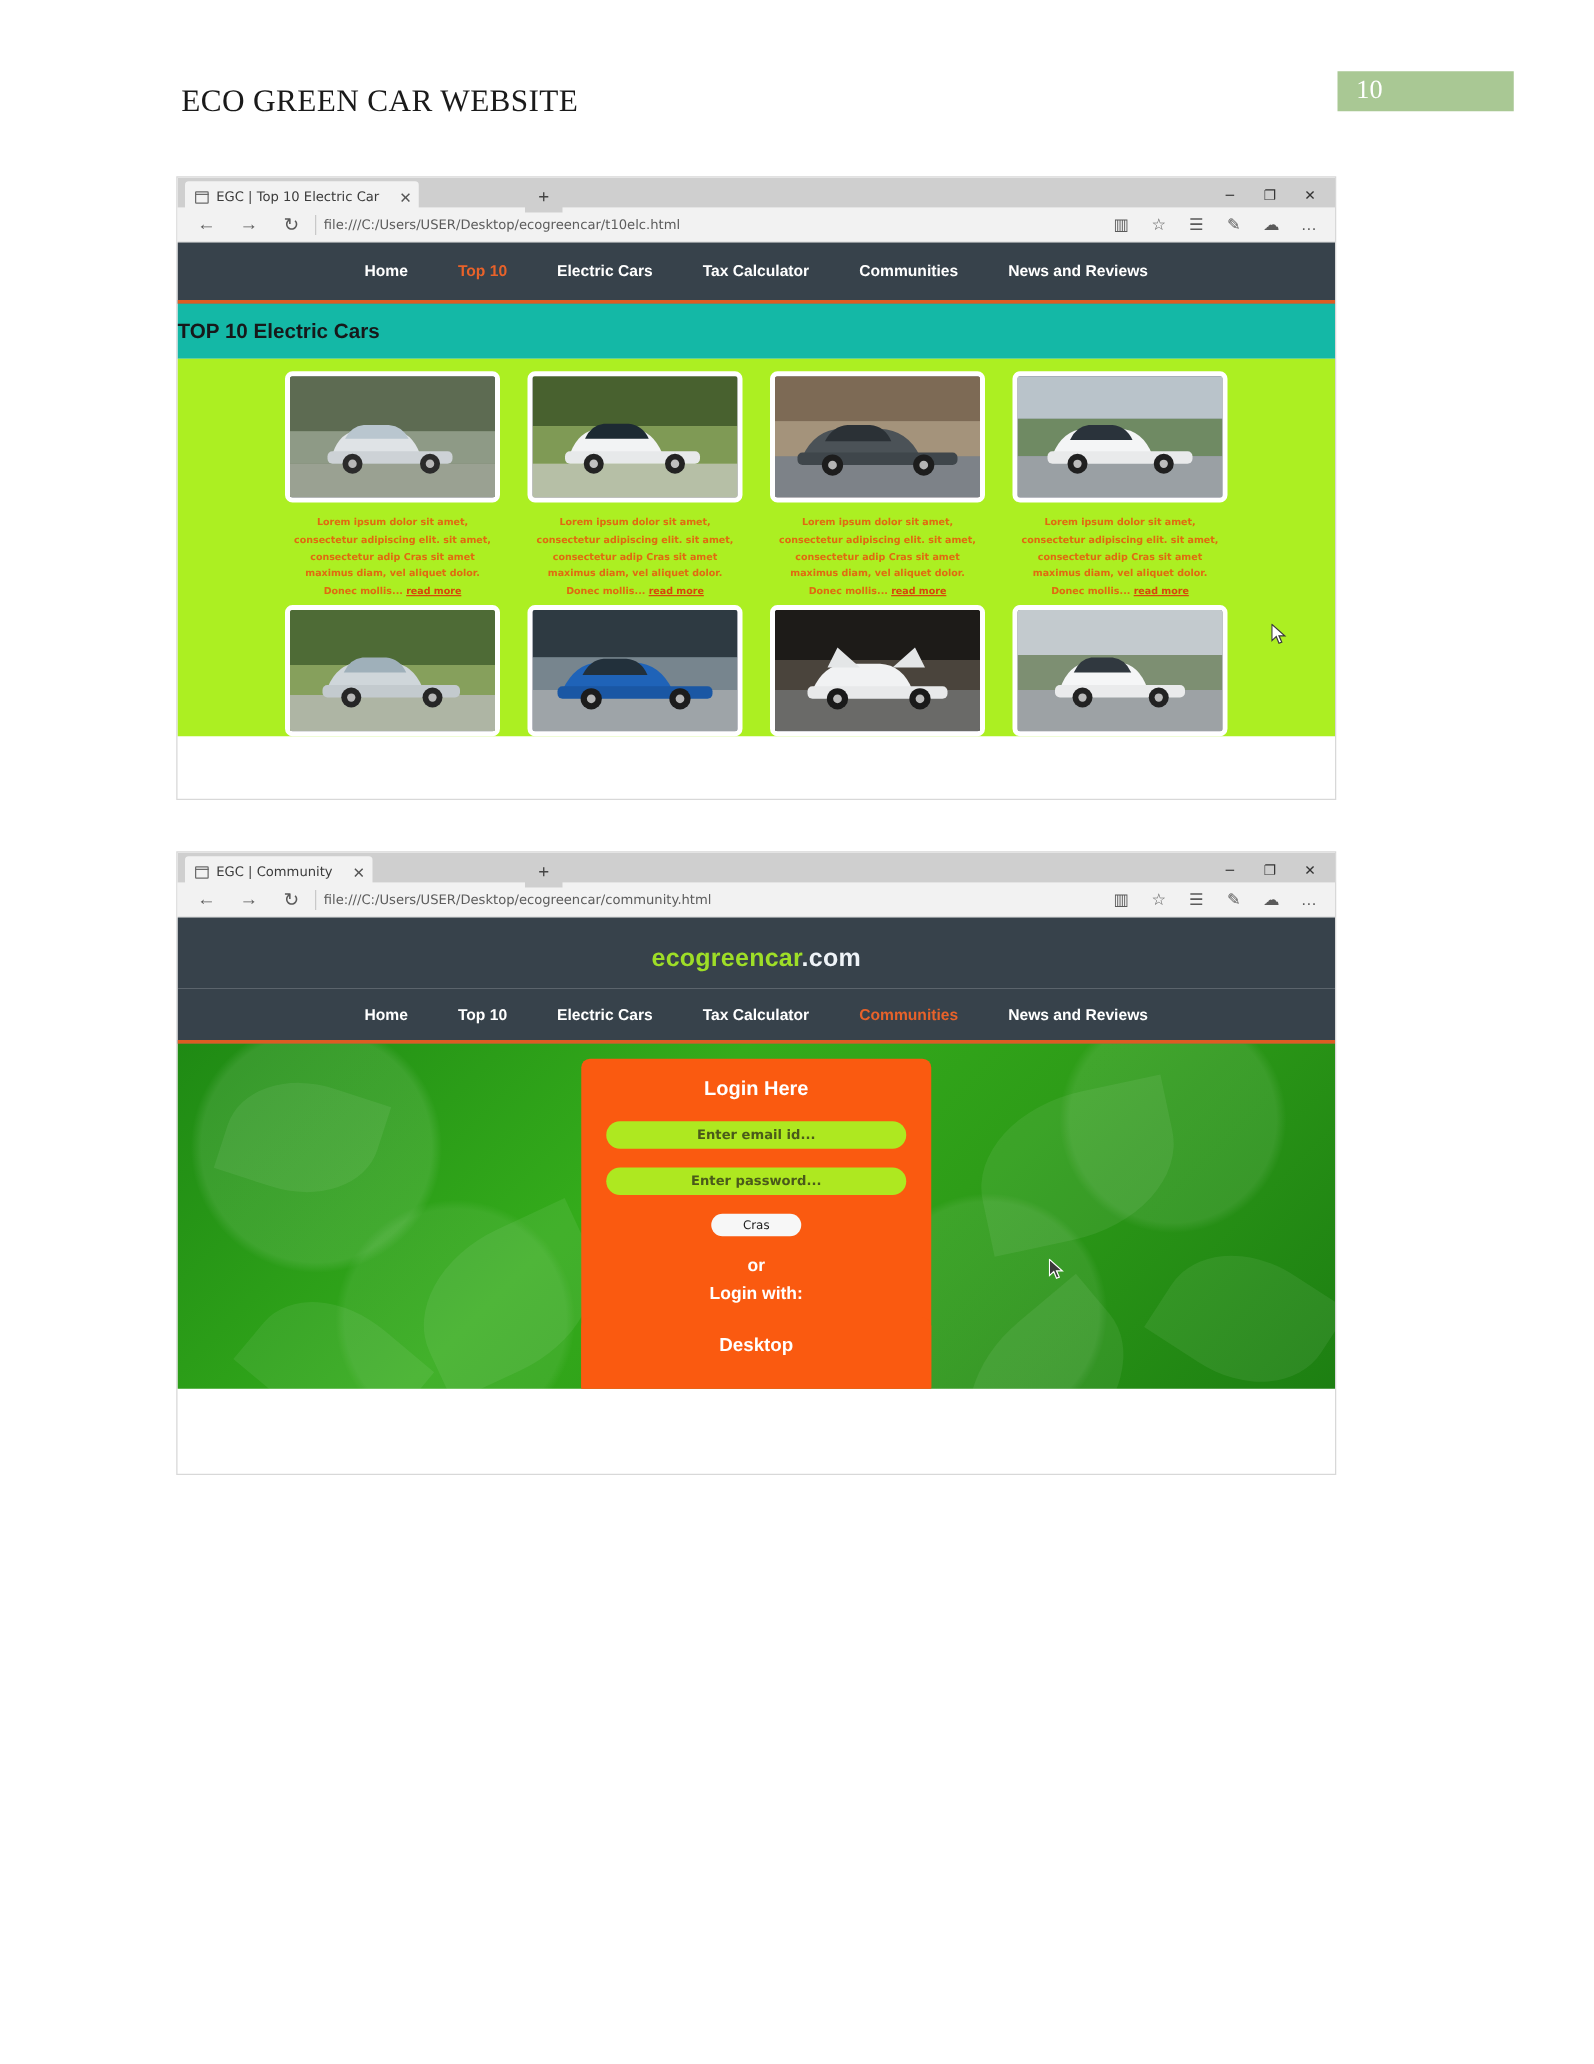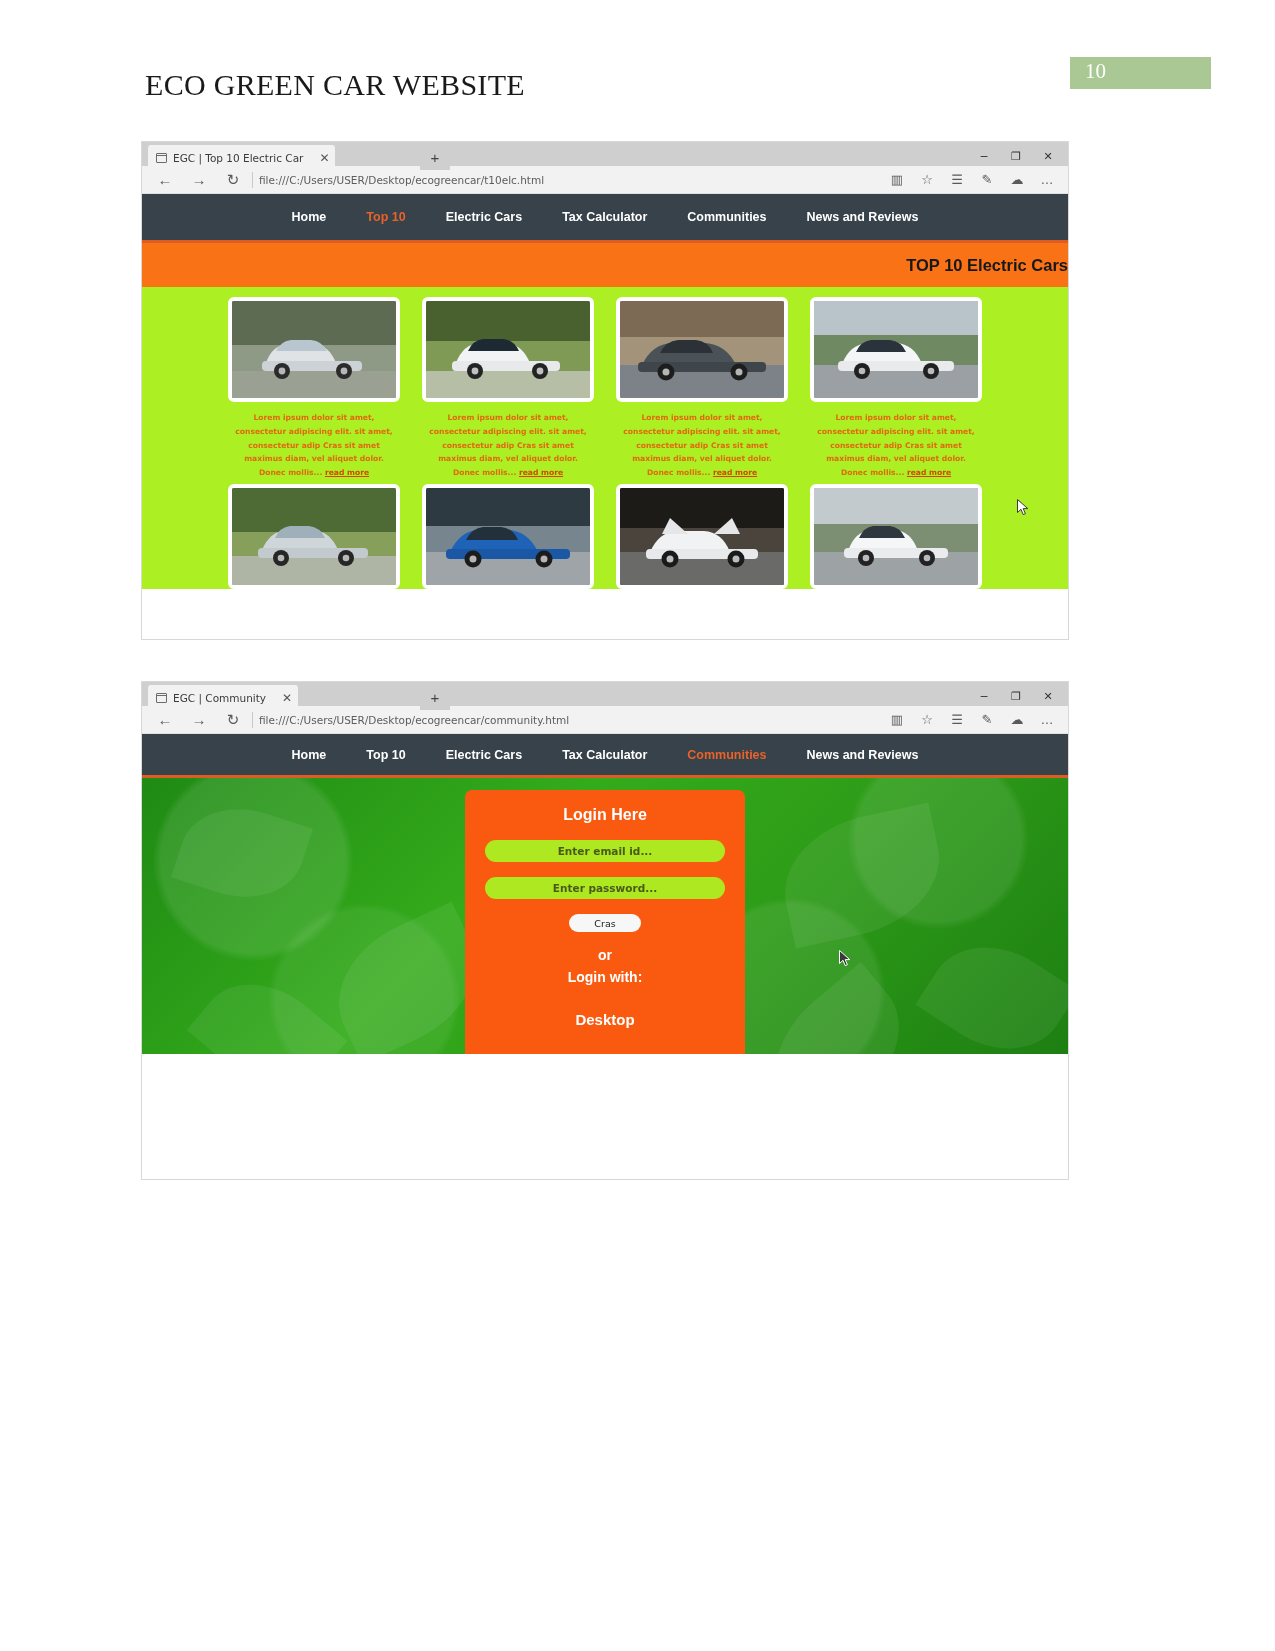--- a/index.html
+++ b/index.html
@@ -9,21 +9,21 @@
     background:#ffffff;
     font-family:"Liberation Sans", sans-serif;
     position:relative;
     overflow:hidden;
   }
 
   
   .doc-title{
     position:absolute; left:145px; top:68px;
     font-family:"Liberation Serif", serif;
-    font-size:30px; color:#1a1a1a; letter-spacing:.3px;
+    font-size:25px; color:#1a1a1a; letter-spacing:.3px;
     white-space:nowrap;
   }
   .page-badge{
     position:absolute; left:1070px; top:57px;
     width:141px; height:32px;
     background:#a9c894;
     color:#ffffff; font-family:"Liberation Serif", serif;
     font-size:21px; line-height:28px; padding-left:15px;
   }
 
@@ -84,21 +84,21 @@
     display:flex; align-items:center; justify-content:center;
   }
   .site-nav a{
     color:#ffffff; font-size:12.5px; font-weight:bold; text-decoration:none;
     padding:0 20px; white-space:nowrap;
   }
   .site-nav a.active{ color:#e8622a; }
 
   
   .page-head{
-    background:#f97316; text-align:right; padding:13px 0 12px;
+    background:#14b8a6; text-align:left; padding:13px 0 12px;
     font-size:16.5px; font-weight:bold; color:#17181a;
   }
   .cards-wrap{ background:#acef22; padding:10px 0 0 0; }
   .cards-row{ display:flex; justify-content:center; gap:22px; }
   .card{ width:172px; }
   .card-img{
     width:172px; height:105px; border:4px solid #ffffff; border-radius:6px;
     overflow:hidden; position:relative; background:#889; display:block;
   }
   .card-desc{
@@ -410,20 +410,25 @@
     <span class="addr-icons">
       <span>▥</span>
       <span>☆</span>
       <span>☰</span>
       <span>✎</span>
       <span>☁</span>
       <span>…</span>
     </span>
   </div>
 
+  <div class="brand-bar">
+    <div class="brand">
+      <span class="g">ecogreencar</span><span class="c">.com</span>
+    </div>
+  </div>
 
   <div class="site-nav" style="height:44px;">
     <a href="#">Home</a>
     <a href="#">Top 10</a>
     <a href="#">Electric Cars</a>
     <a href="#">Tax Calculator</a>
     <a href="#" class="active">Communities</a>
     <a href="#">News and Reviews</a>
   </div>
 

